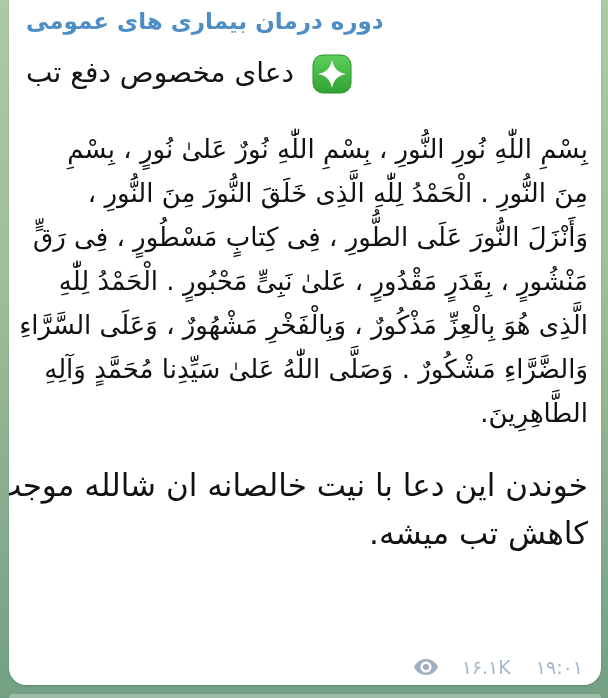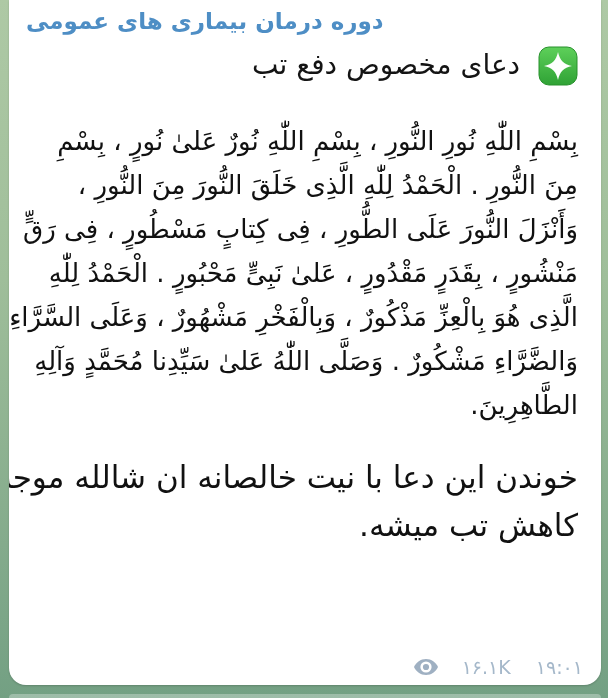--- a/index.html
+++ b/index.html
@@ -13,37 +13,37 @@
       radial-gradient(circle at 70% 96%, rgba(255,255,255,0.07) 0 10px, transparent 11px),
       radial-gradient(circle at 90% 92%, rgba(0,0,0,0.04) 0 9px, transparent 10px),
       linear-gradient(180deg, #aec9a5 0%, #9fbe9a 40%, #84ab8c 78%, #73a083 100%);
   }
   .bubble {
     position: absolute;
     top: 0; left: 9px; right: 7px; bottom: 13px;
     background: #ffffff;
     border-radius: 0 0 17px 17px;
     box-shadow: 0 1px 2px rgba(0,0,0,0.18);
-    padding: 5px 23px 0 17px;
+    padding: 5px 13px 0 17px;
     box-sizing: border-box;
     overflow: hidden;
   }
   .channel-title {
     direction: rtl;
     text-align: left;
     font-size: 23px;
     font-weight: bold;
     color: #4e8ec5;
     line-height: 32px;
     cursor: pointer;
   }
   .title-row {
     direction: rtl;
-    text-align: right;
-    margin-top: 6px;
+    text-align: left;
+    margin-top: 14px;
     line-height: 44px;
     font-size: 28px;
     color: #141414;
     white-space: nowrap;
   }
   .title-row svg { vertical-align: middle; margin-inline-end: 9px; }
   .prayer {
     direction: rtl;
     margin-top: 32px;
     font-size: 26px;

